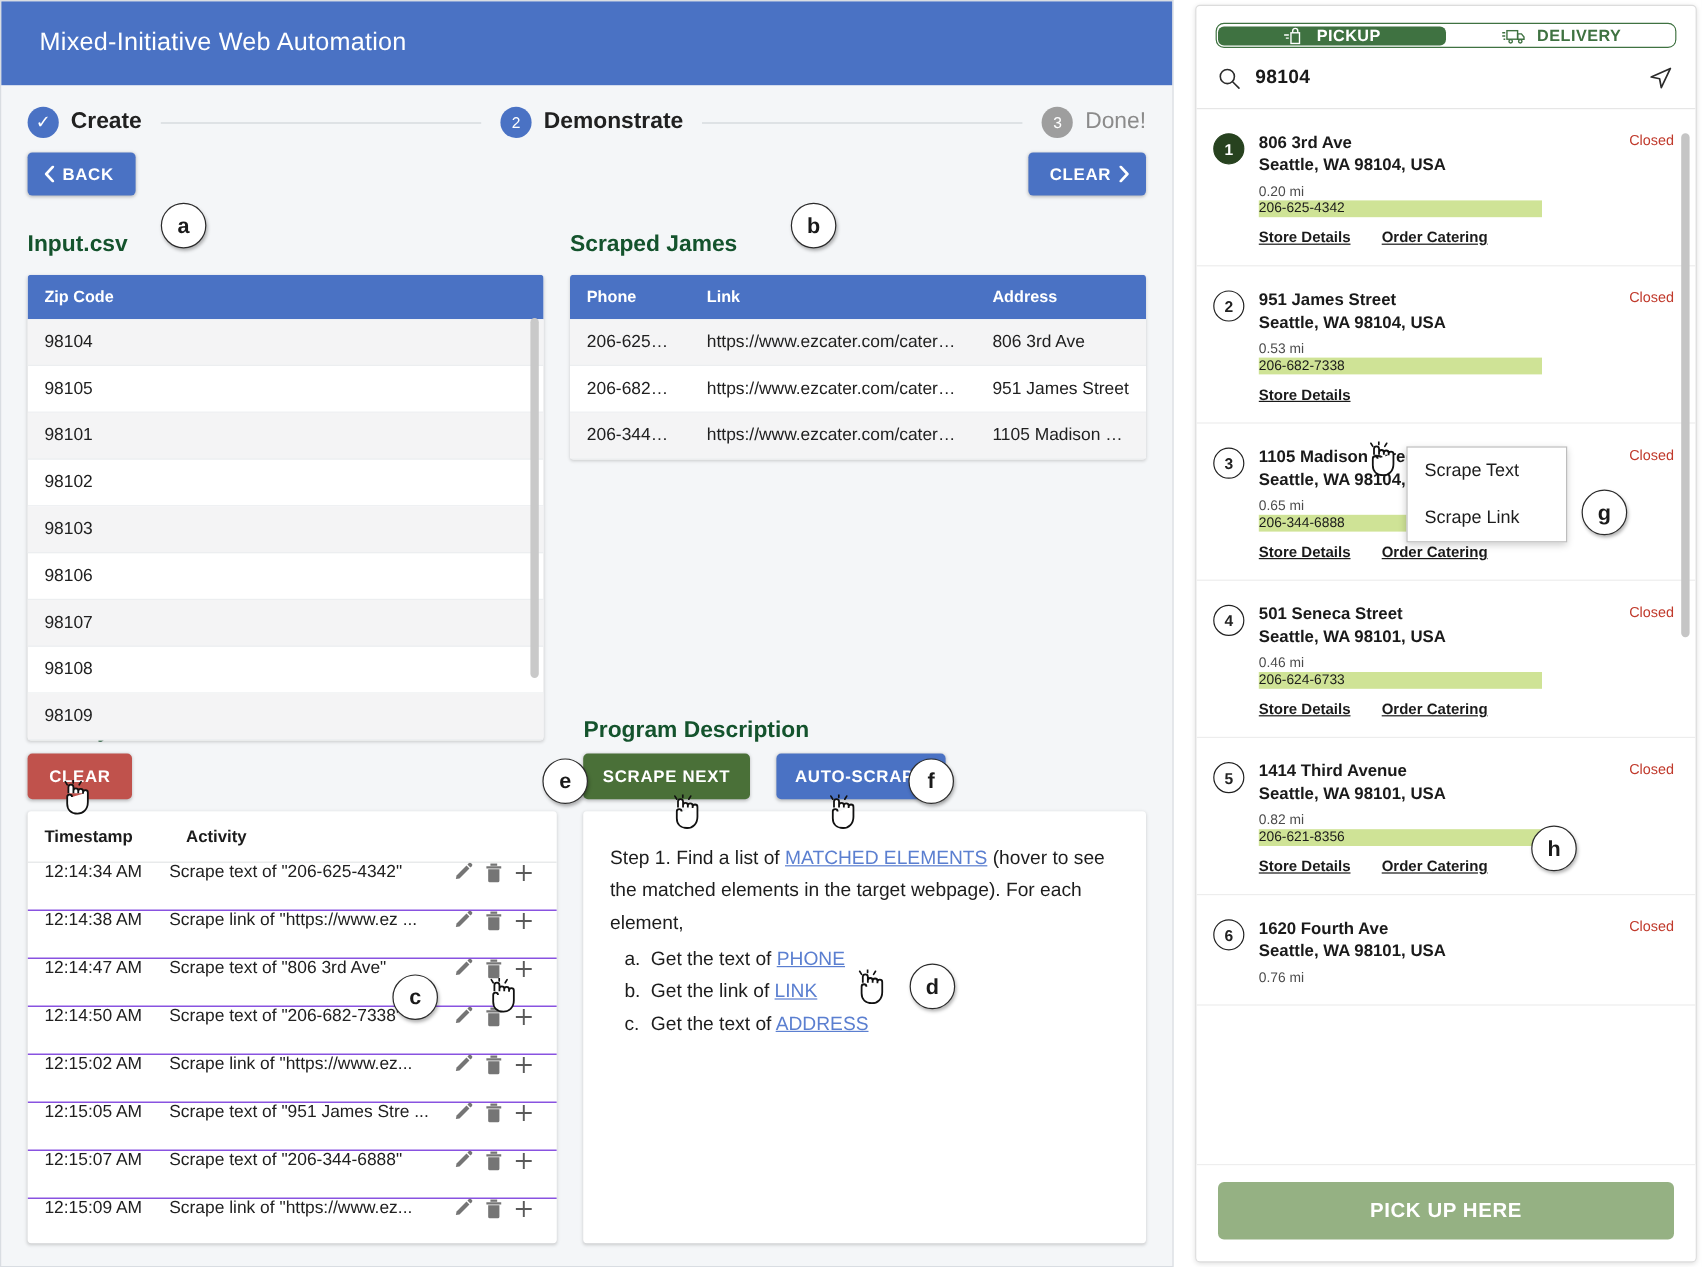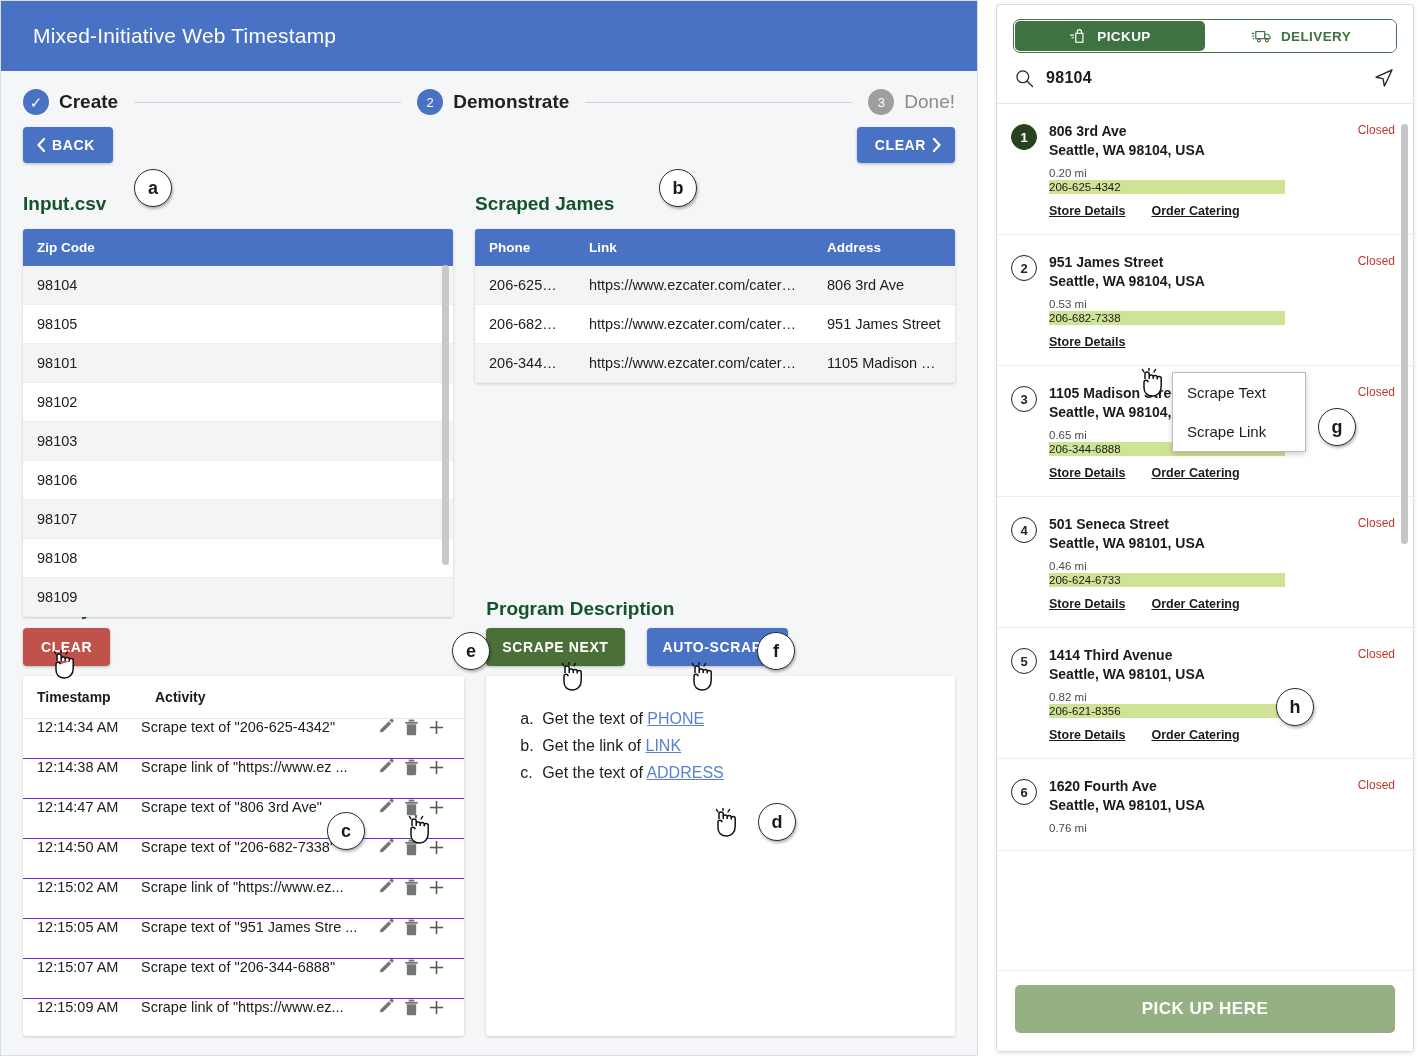--- a/index.html
+++ b/index.html
@@ -108,21 +108,21 @@
 
   
   .web-panel {
     position: absolute; left: 996px; top: 4px; width: 418px; height: 1048px;
     background: #fff; border: 1px solid #dcdcdc; border-radius: 4px;
     box-shadow: 0 1px 4px rgba(0,0,0,.12);
     overflow: hidden;
   }
   .seg-wrap { padding: 14px 16px 0 16px; }
   .seg {
-    display: flex; border: 1px solid #3f7241; border-radius: 7px; overflow: hidden; height: 34px;
+    display: flex; border: 1px solid #3f7241; border-radius: 7px; overflow: hidden; height: 21px; align-items: center;
   }
   .seg-btn {
     flex: 1; display: flex; align-items: center; justify-content: center; gap: 8px;
     font-size: 13.5px; font-weight: 700; letter-spacing: .4px; cursor: pointer;
   }
   .seg-btn.on { background: #3f7241; color: #fff; border-radius: 5px; margin: 1px; }
   .seg-btn.off { color: #3f7241; background: #fff; }
 
   .searchbar {
     display: flex; align-items: center; gap: 12px;
@@ -183,21 +183,21 @@
   .cursor { position: absolute; width: 30px; height: 34px; z-index: 45; pointer-events: none; }
 </style>
 </head>
 <body>
 
 <div class="root">
 
   <div class="app-panel">
 
     <div class="app-header">
-      <span class="app-title">Mixed-Initiative Web Timestamp</span>
+      <span class="app-title">Mixed-Initiative Web Automation</span>
     </div>
 
     <div class="stepper">
       <div class="step">
         <span class="step-circle done">
           <span class="check">✓</span>
         </span>
         <span class="step-label">Create</span>
       </div>
       <div class="step-line"></div>
@@ -471,20 +471,25 @@
         </div>
       </div>
 
       <div class="br">
         <span class="section-title">Program Description</span>
         <div class="pd-btns">
           <button class="btn btn-scrape-next">SCRAPE NEXT</button>
           <button class="btn btn-auto-scrape">AUTO-SCRAPE</button>
         </div>
         <div class="desc-card">
+          <p>
+            <span>Step 1.  Find a list of</span>
+            <a class="lnk" href="#">MATCHED ELEMENTS</a>
+            <span>(hover to see the matched elements in the target webpage). For each element,</span>
+          </p>
           <ul class="sublist" id="substeps">
               <li><span class="marker">a.</span><span>Get the text of  </span><a class="lnk" href="#">PHONE</a></li>
               <li><span class="marker">b.</span><span>Get the link of  </span><a class="lnk" href="#">LINK</a></li>
               <li><span class="marker">c.</span><span>Get the text of  </span><a class="lnk" href="#">ADDRESS</a></li>
             </ul>
         </div>
       </div>
     </div>
   </div>
 

